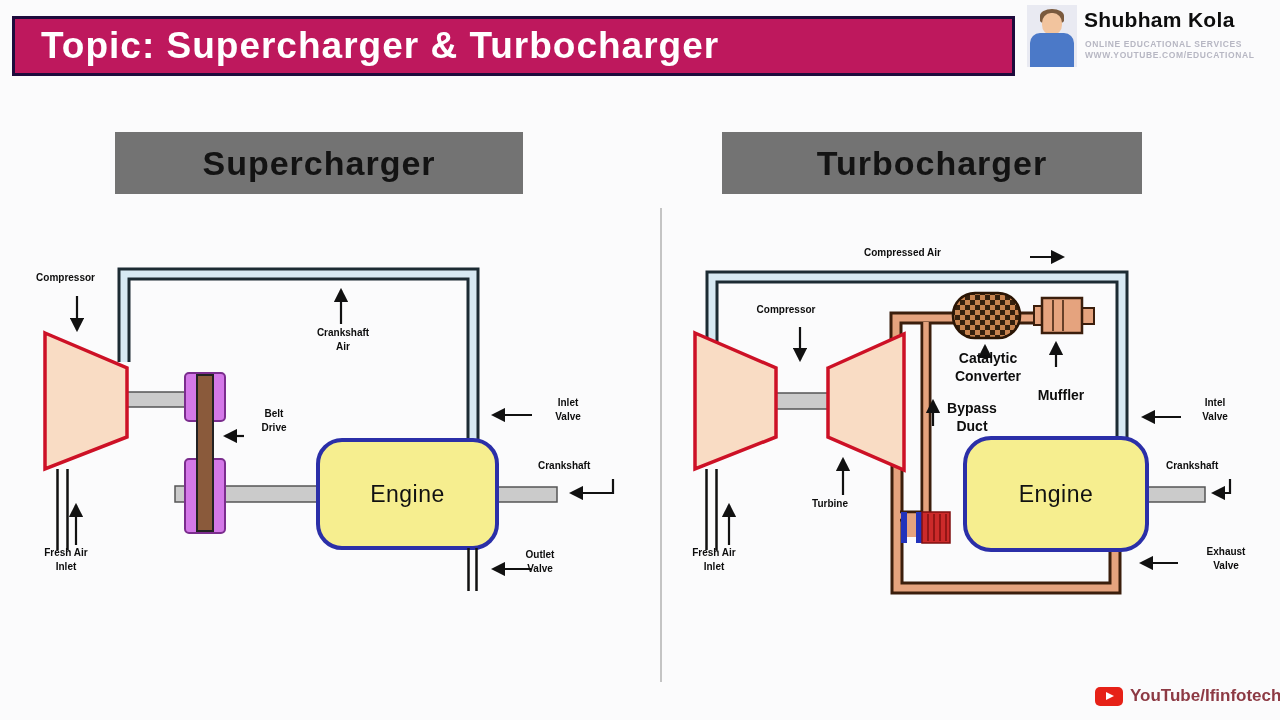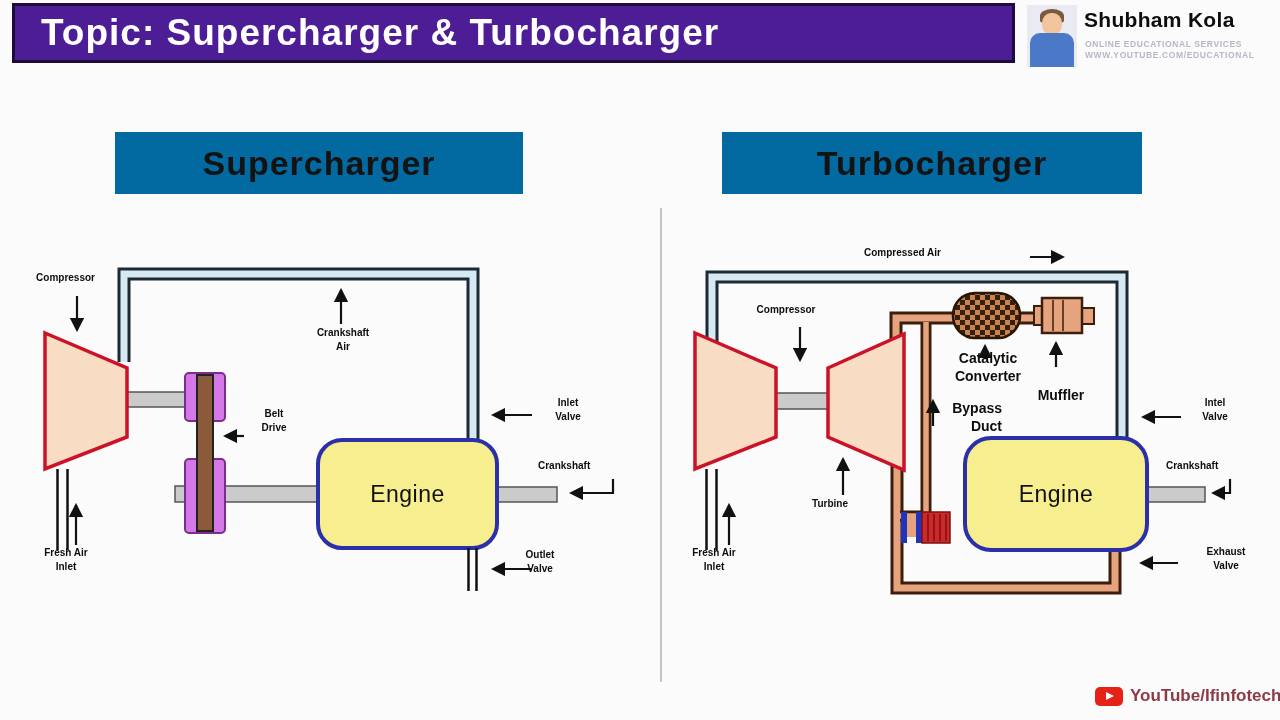--- a/index.html
+++ b/index.html
@@ -3,41 +3,41 @@
 <meta charset="utf-8">
 <style>
   html,body{margin:0;padding:0;background:#ffffff;}
   #stage{
     position:relative; width:1280px; height:720px; overflow:hidden;
     background:#fbfbfc;
     font-family:"Liberation Sans", sans-serif;
   }
   
   .header-bar{
-    position:absolute; left:12px; top:3px; width:1003px; height:60px;
-    background:#4c1d95; border:3px solid #1e0b3c; box-sizing:border-box;
+    position:absolute; left:12px; top:16px; width:1003px; height:60px;
+    background:#be185d; border:3px solid #1e0b3c; box-sizing:border-box;
     display:flex; align-items:center;
   }
   .header-title{
     color:#ffffff; font-size:37px; font-weight:bold; letter-spacing:1px;
     padding-left:26px; white-space:nowrap;
   }
   
   .brand{position:absolute; left:1022px; top:2px; width:256px; height:68px;}
   .brand-photo{position:absolute; left:5px; top:3px; width:50px; height:62px; background:#e9eaf2; overflow:hidden;}
   .brand-photo .hair{position:absolute; left:13px; top:4px; width:24px; height:14px; background:#7a5a3e; border-radius:50% 50% 20% 20%;}
   .brand-photo .head{position:absolute; left:15px; top:8px; width:20px; height:22px; background:#f2c49e; border-radius:45%;}
   .brand-photo .shirt{position:absolute; left:3px; top:28px; width:44px; height:36px; background:#4b79c8; border-radius:10px 10px 0 0;}
   .brand-name{position:absolute; left:62px; top:6px; font-size:21px; font-weight:bold; color:#0d0d0d; letter-spacing:.3px; white-space:nowrap;}
   .brand-tag{position:absolute; left:63px; color:#b7b7c3; font-size:8.5px; font-weight:bold; letter-spacing:.6px; white-space:nowrap;}
   .brand-tag.t1{top:37px;}
   .brand-tag.t2{top:48px;}
   
   .banner{
-    position:absolute; top:132px; height:62px; background:#0369a1;
+    position:absolute; top:132px; height:62px; background:#737373;
     display:flex; align-items:center; justify-content:center;
     font-size:34px; font-weight:bold; color:#131313; letter-spacing:1px;
   }
   .banner.sup{left:115px; width:408px;}
   .banner.tur{left:722px; width:420px;}
   
   .divider{position:absolute; left:660px; top:208px; width:2px; height:474px; background:#c4c4c4;}
   
   #diagram-svg{position:absolute; left:0; top:0; width:1280px; height:720px;}
   
@@ -223,21 +223,21 @@
 Valve</div>
   <div class="lbl" style="left:16px;  top:546px; width:100px;">Fresh Air
 Inlet</div>
 
   <div class="lbl ta-l" style="left:864px; top:246px; width:165px;">Compressed Air</div>
   <div class="lbl" style="left:725px;  top:303px; width:122px;">Compressor</div>
   <div class="lbl" style="left:786px;  top:497px; width:88px;">Turbine</div>
   <div class="lbl sm" style="left:946px;  top:349px; width:84px;">Catalytic
 Converter</div>
   <div class="lbl sm" style="left:1030px; top:386px; width:62px;">Muffler</div>
-  <div class="lbl sm" style="left:942px;  top:399px; width:60px;text-align:right;">Bypass
+  <div class="lbl sm" style="left:942px;  top:399px; width:60px;">Bypass
 Duct</div>
   <div class="engine-lbl" style="left:965px; top:438px; width:182px; height:112px;">Engine</div>
   <div class="lbl" style="left:1184px; top:396px; width:62px;">Intel
 Valve</div>
   <div class="lbl ta-l" style="left:1166px; top:459px; width:110px;">Crankshaft</div>
   <div class="lbl" style="left:1180px; top:545px; width:92px;">Exhaust
 Valve</div>
   <div class="lbl" style="left:664px;  top:546px; width:100px;">Fresh Air
 Inlet</div>
 

